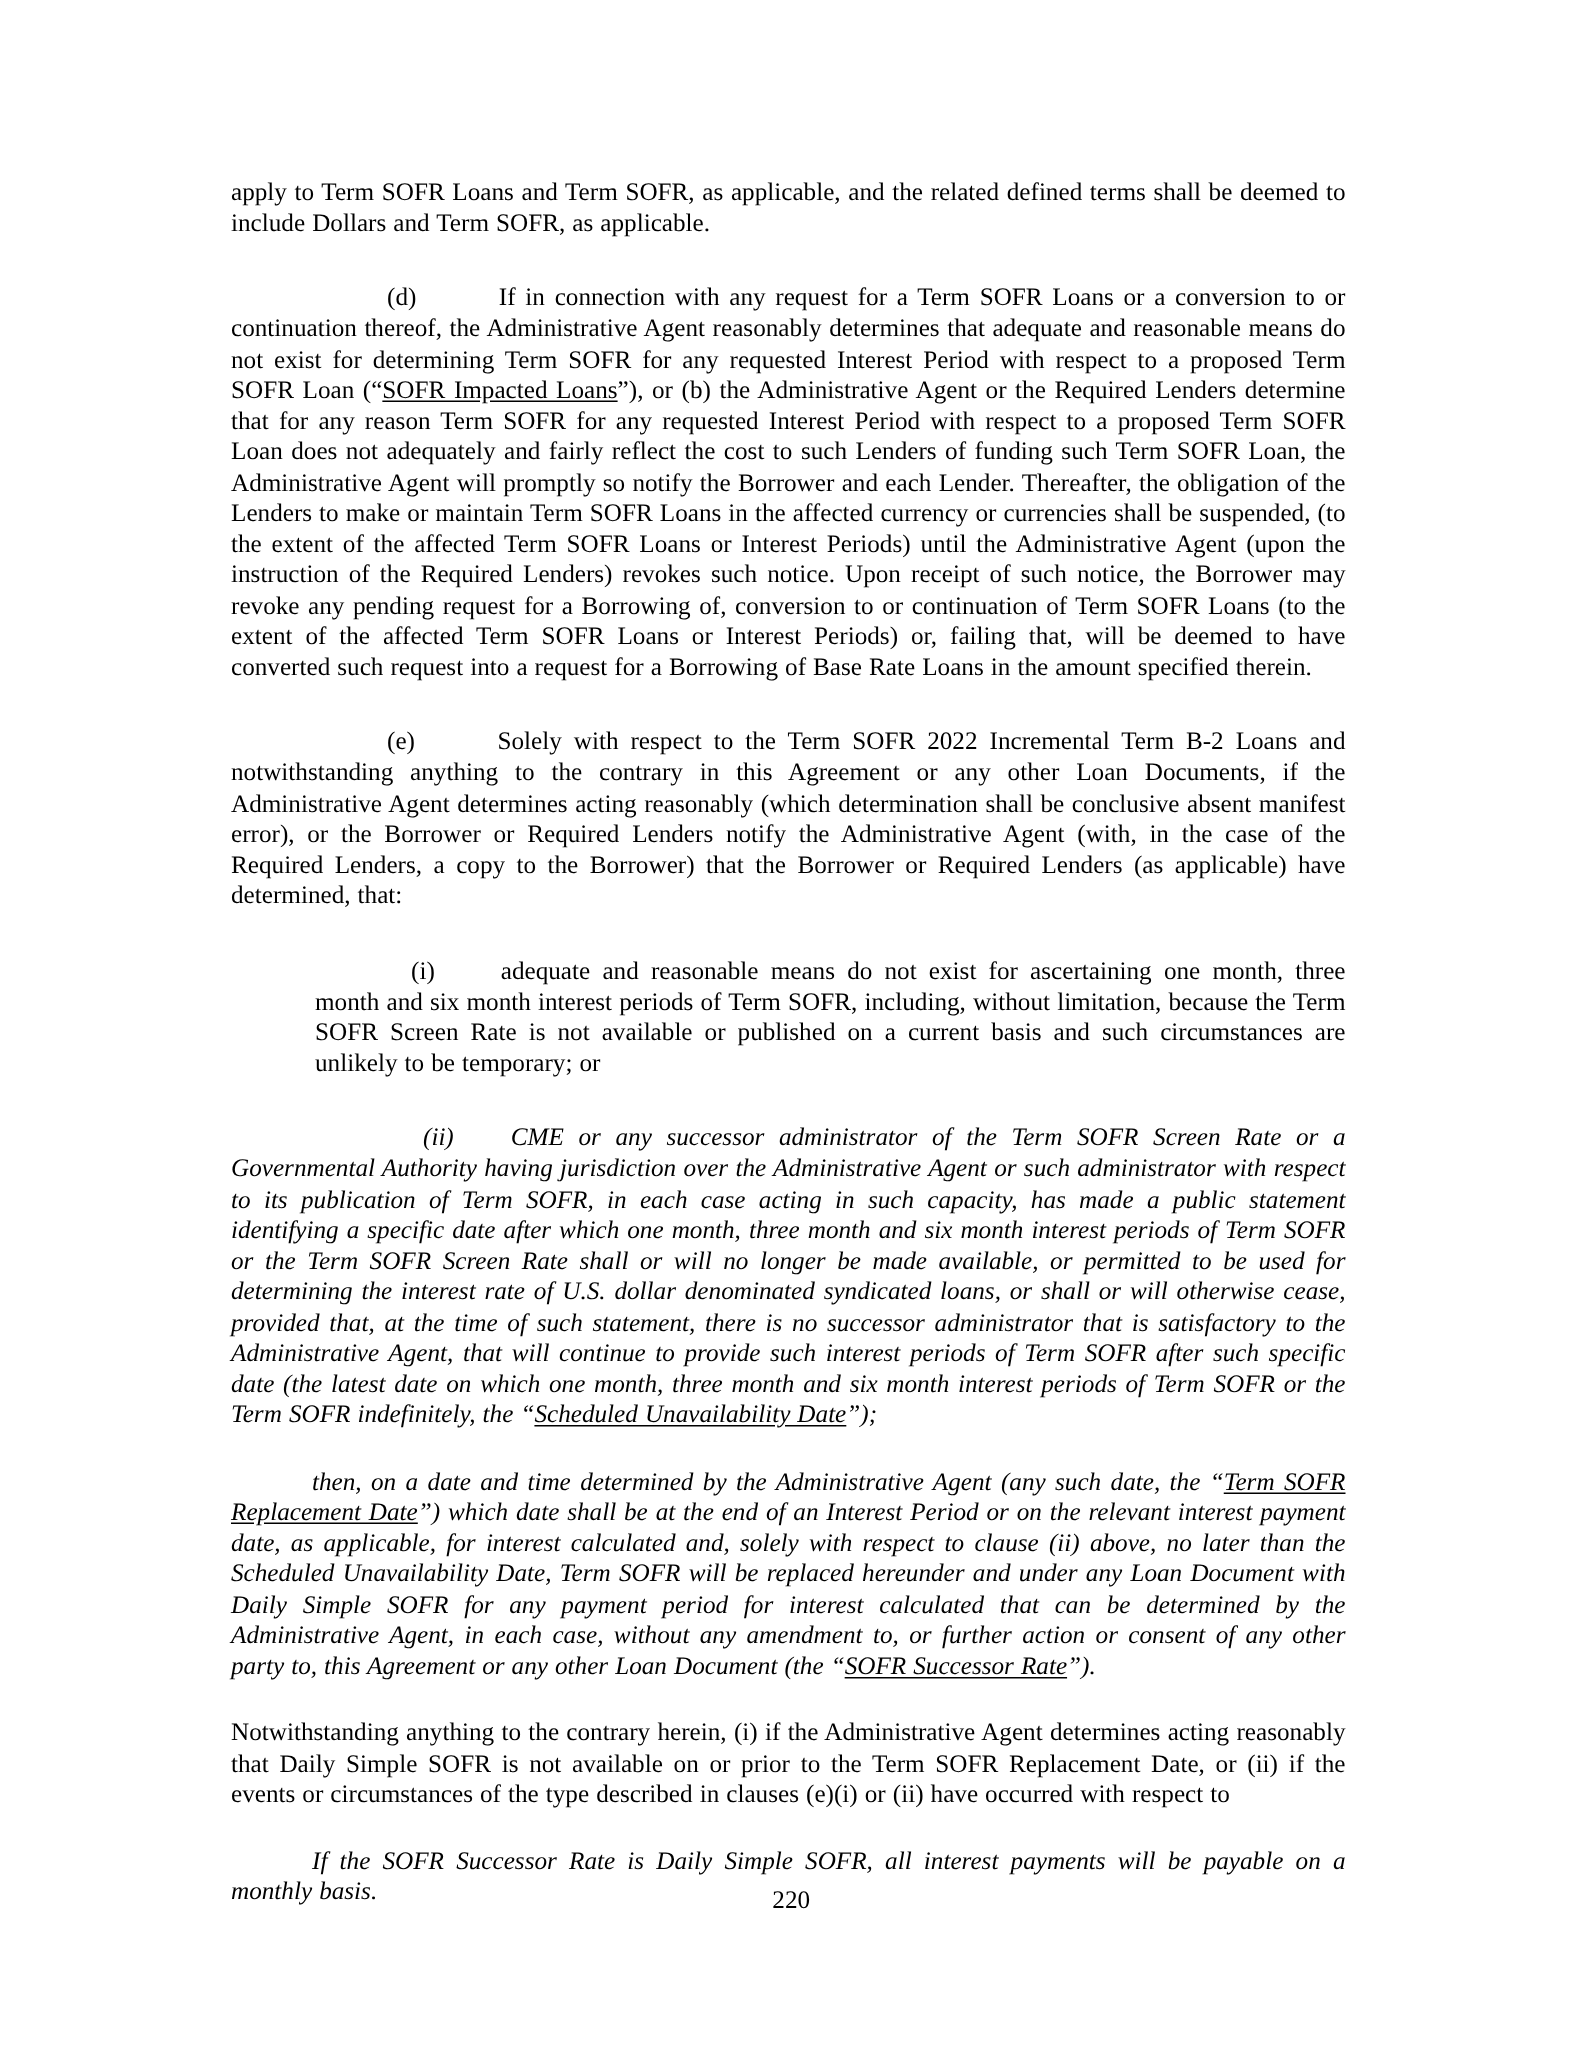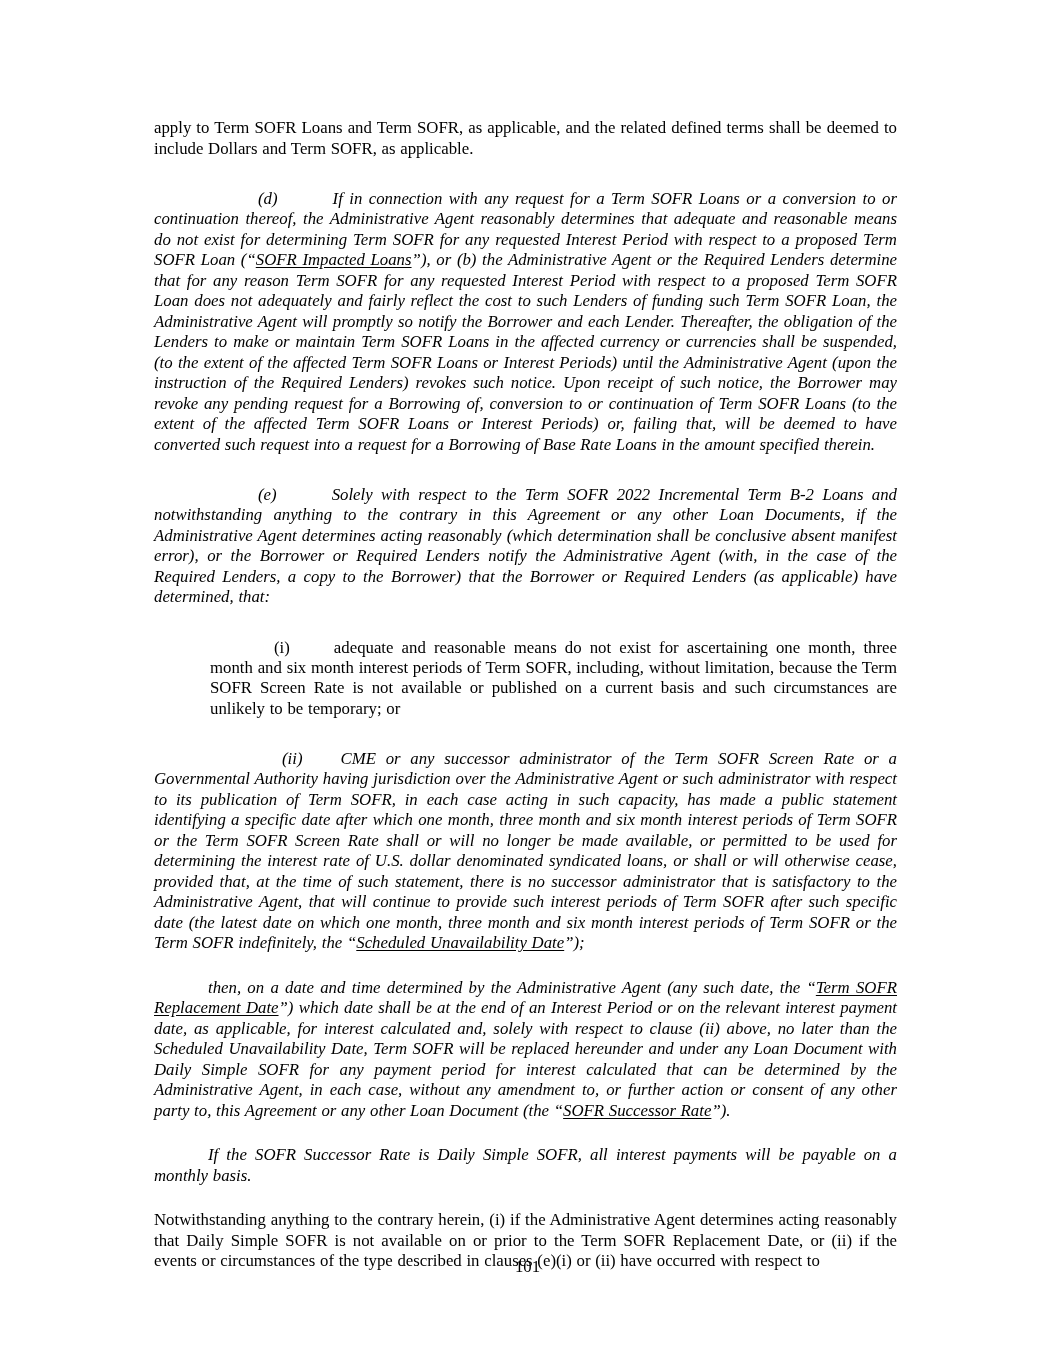--- a/index.html
+++ b/index.html
@@ -20,21 +20,21 @@
     top: 118px;
     width: 743px;
   }
   .para {
     margin: 24px 0 0 0;
     text-align: justify;
     word-spacing: 0.5px;
   }
   .para.first { margin-top: 0; }
   .plain { }
-  .indent-d { text-indent: 104px; font-style: italic; }
+  .indent-d { text-indent: 104px; }
   .indent-i { margin-left: 56px; text-indent: 64px; }
   .indent-ii { text-indent: 128px; font-style: italic; }
   .indent-half { text-indent: 54px; font-style: italic; }
   .tab { display: inline-block; overflow: hidden; white-space: nowrap; }
   .u { text-decoration: underline; text-underline-offset: 2px; }
   .footer {
     position: absolute;
     top: 1257px;
     left: 0;
     width: 100%;
@@ -48,17 +48,17 @@
 <body>
 
 <div class="page">
   <div class="content">
       <p class="para plain first"><span>apply to Term SOFR Loans and Term SOFR, as applicable, and the related defined terms shall be deemed to include Dollars and Term SOFR, as applicable.</span></p>
       <p class="para indent-d"><span>(d)</span><span class="tab" style="width: 55px;">&nbsp;</span><span>If in connection with any request for a Term SOFR Loans or a conversion to or continuation thereof, the Administrative Agent reasonably determines that adequate and reasonable means do not exist for determining Term SOFR for any requested Interest Period with respect to a proposed Term SOFR Loan (“</span><span class="u">SOFR Impacted Loans</span><span>”), or (b) the Administrative Agent or the Required Lenders determine that for any reason Term SOFR for any requested Interest Period with respect to a proposed Term SOFR Loan does not adequately and fairly reflect the cost to such Lenders of funding such Term SOFR Loan, the Administrative Agent will promptly so notify the Borrower and each Lender.  Thereafter,  the obligation of the Lenders to make or maintain Term SOFR Loans in the affected currency or currencies shall be suspended, (to the extent of the affected Term SOFR Loans or Interest Periods) until the Administrative Agent (upon the instruction of the Required Lenders) revokes such notice.  Upon receipt of such notice, the Borrower may revoke any pending request for a Borrowing of, conversion to or continuation of Term SOFR Loans (to the extent of the affected Term SOFR Loans or Interest Periods) or, failing that, will be deemed to have converted such request into a request for a Borrowing of Base Rate Loans in the amount specified therein.</span></p>
       <p class="para indent-d"><span>(e)</span><span class="tab" style="width: 55px;">&nbsp;</span><span>Solely with respect to the Term SOFR 2022 Incremental Term B-2 Loans and notwithstanding anything to the contrary in this Agreement or any other Loan Documents, if the Administrative Agent determines acting reasonably (which determination shall be conclusive absent manifest error), or the Borrower or Required Lenders notify the Administrative Agent (with, in the case of the Required Lenders, a copy to the Borrower) that the Borrower or Required Lenders (as applicable) have determined, that:</span></p>
       <p class="para indent-i"><span>(i)</span><span class="tab" style="width: 44px;">&nbsp;</span><span>adequate and reasonable means do not exist for ascertaining one month, three month and six month interest periods of Term SOFR, including, without limitation, because the Term SOFR Screen Rate is not available or published on a current basis and such circumstances are unlikely to be temporary; or</span></p>
       <p class="para indent-ii"><span>(ii)</span><span class="tab" style="width: 38px;">&nbsp;</span><span>CME or any successor administrator of the Term SOFR Screen Rate or a Governmental Authority having jurisdiction over the Administrative Agent or such administrator with respect to its publication of Term SOFR, in each case acting in such capacity, has made a public statement identifying a specific date after which one month, three month and six month interest periods of Term SOFR or the Term SOFR Screen Rate shall or will no longer be made available, or permitted to be used for determining the interest rate of U.S. dollar denominated syndicated loans, or shall or will otherwise cease, provided that, at the time of such statement, there is no successor administrator that is satisfactory to the Administrative Agent, that will continue to provide such interest periods of Term SOFR after such specific date (the latest date on which one month, three month and six month interest periods of Term SOFR or the Term SOFR indefinitely, the “</span><span class="u">Scheduled Unavailability Date</span><span>”);</span></p>
       <p class="para indent-half"><span>then, on a date and time determined by the Administrative Agent (any such date, the “</span><span class="u">Term SOFR Replacement Date</span><span>”) which date shall be at the end of an Interest Period or on the relevant interest payment date, as applicable, for interest calculated and, solely with respect to clause (ii) above, no later than the Scheduled Unavailability Date, Term SOFR will be replaced hereunder and under any Loan Document with Daily Simple SOFR for any payment period for interest calculated that can be determined by the Administrative Agent, in each case, without any amendment to, or further action or consent of any other party to, this Agreement or any other Loan Document (the “</span><span class="u">SOFR Successor Rate</span><span>”).</span></p>
+      <p class="para plain"><span>Notwithstanding anything to the contrary herein, (i) if the Administrative Agent determines acting reasonably that Daily Simple SOFR is not available on or prior to the Term SOFR Replacement Date, or (ii) if the events or circumstances of the type described in clauses (e)(i) or (ii) have occurred with respect to</span></p>
       <p class="para indent-half"><span>If the SOFR Successor Rate is Daily Simple SOFR, all interest payments will be payable on a monthly basis.</span></p>
-      <p class="para plain"><span>Notwithstanding anything to the contrary herein, (i) if the Administrative Agent determines acting reasonably that Daily Simple SOFR is not available on or prior to the Term SOFR Replacement Date, or (ii) if the events or circumstances of the type described in clauses (e)(i) or (ii) have occurred with respect to</span></p>
     </div>
-  <div class="footer">101</div>
+  <div class="footer">220</div>
 </div>
 
 </body></html>

